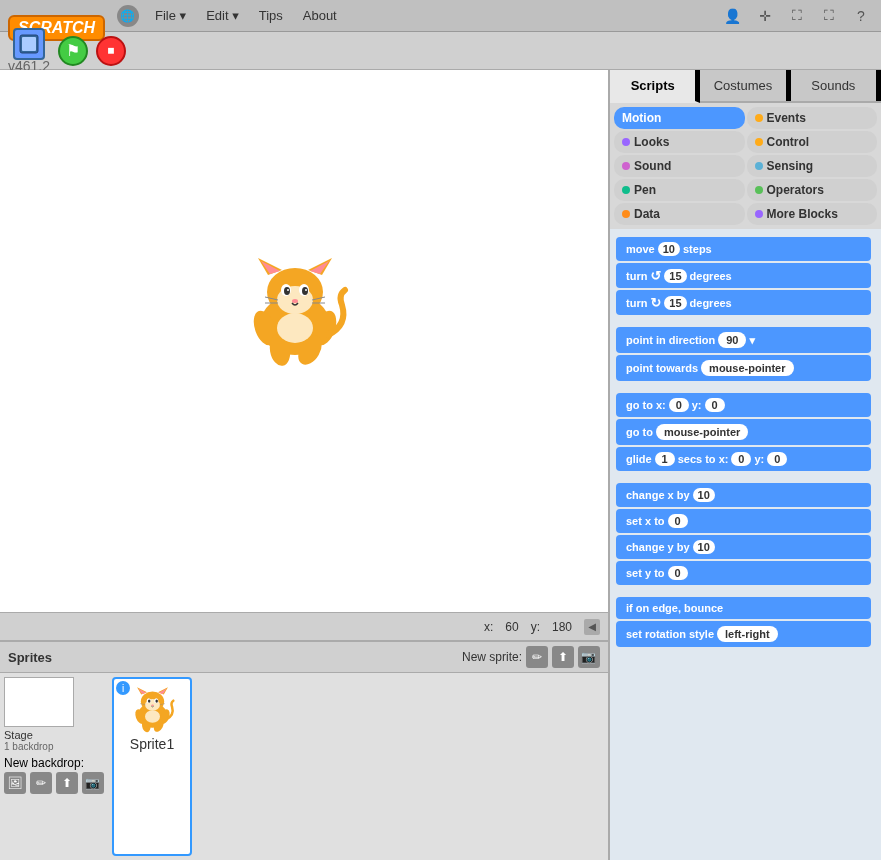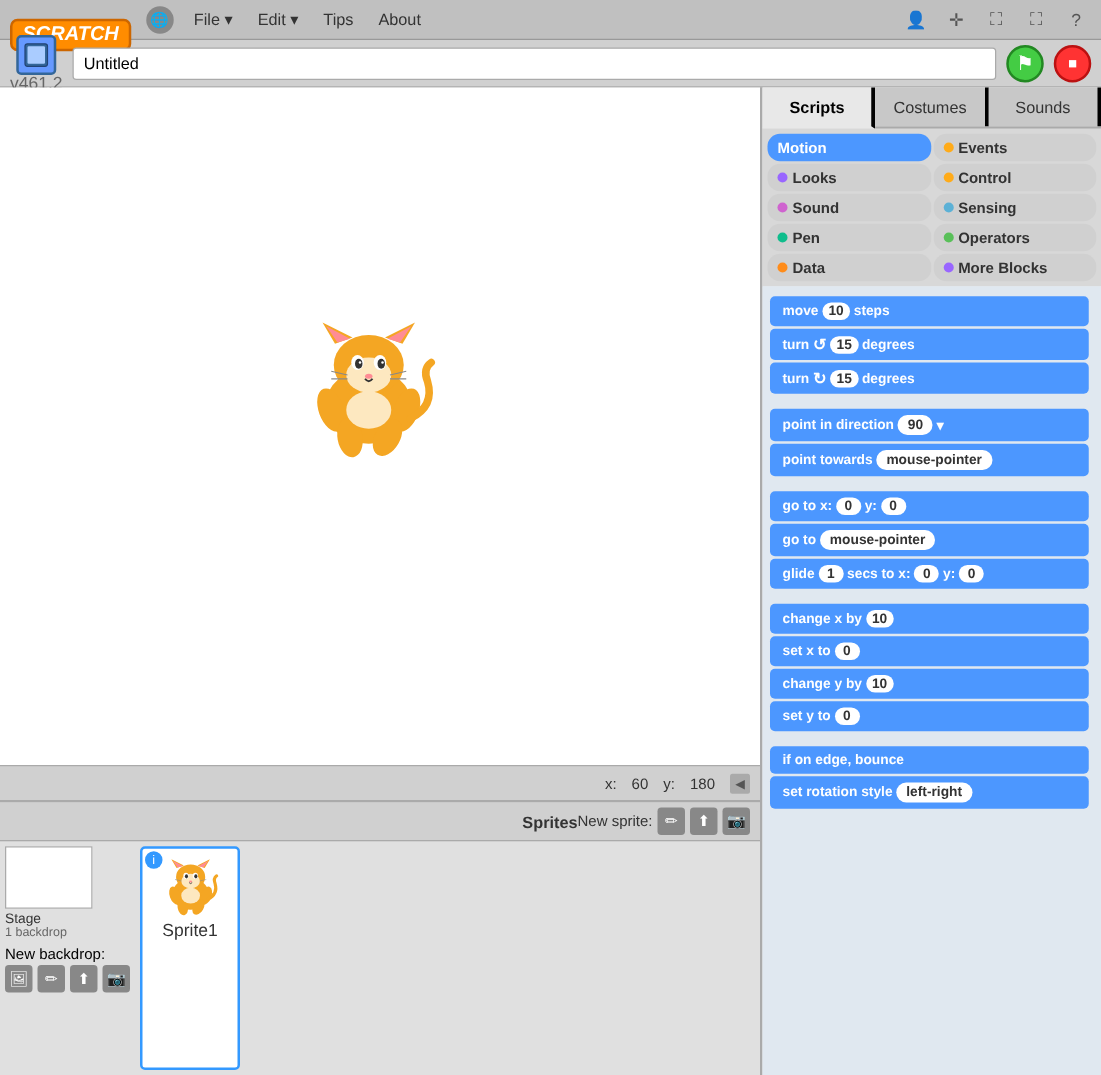--- a/index.html
+++ b/index.html
@@ -152,21 +152,21 @@
       height: 220px;
       background: #e0e0e0;
       border-top: 2px solid #aaa;
       display: flex;
       flex-direction: column;
     }
 
     #sprites-header {
       display: flex;
       align-items: center;
-      justify-content: flex-end;
+      justify-content: space-between;
       padding: 4px 8px;
       background: #d0d0d0;
       border-bottom: 1px solid #aaa;
     }
 
     #sprites-title { font-size: 13px; font-weight: bold; color: #333; }
 
     #new-sprite-controls {
       display: flex; align-items: center; gap: 4px;
       font-size: 12px; color: #333;
@@ -244,21 +244,21 @@
       border-bottom: 2px solid #aaa;
     }
 
     .tab {
       flex: 1;
       text-align: center;
       padding: 8px 4px;
       font-size: 13px;
       cursor: pointer;
       background: #c8c8c8;
-      border-right: 3px solid #000000;
+      border-right: 5px solid #000000;
       color: #333;
     }
 
     .tab.active {
       background: #e8e8e8;
       font-weight: bold;
       color: #000;
       border-bottom: 2px solid #e8e8e8;
       margin-bottom: -2px;
     }
@@ -366,21 +366,20 @@
 <div id="titlebar">
   <div style="display:flex;flex-direction:column;align-items:center;">
     <div id="sprite-icon">
       <svg width="20" height="20" viewBox="0 0 20 20">
         <rect x="1" y="1" width="18" height="18" rx="2" fill="#336699" stroke="#224477" stroke-width="1"></rect>
         <rect x="3" y="3" width="14" height="14" rx="1" fill="#aaccff"></rect>
       </svg>
     </div>
     <div id="version-label">v461.2</div>
   </div>
-  <input id="project-title" type="text" value="Untitled" style="">
   <div id="green-flag">⚑</div>
   <div id="stop-btn">⏹</div>
 </div>
 
 <div id="main">
 
   <div id="stage-panel">
     <div id="stage-canvas">
 
       <div class="cat-container">

